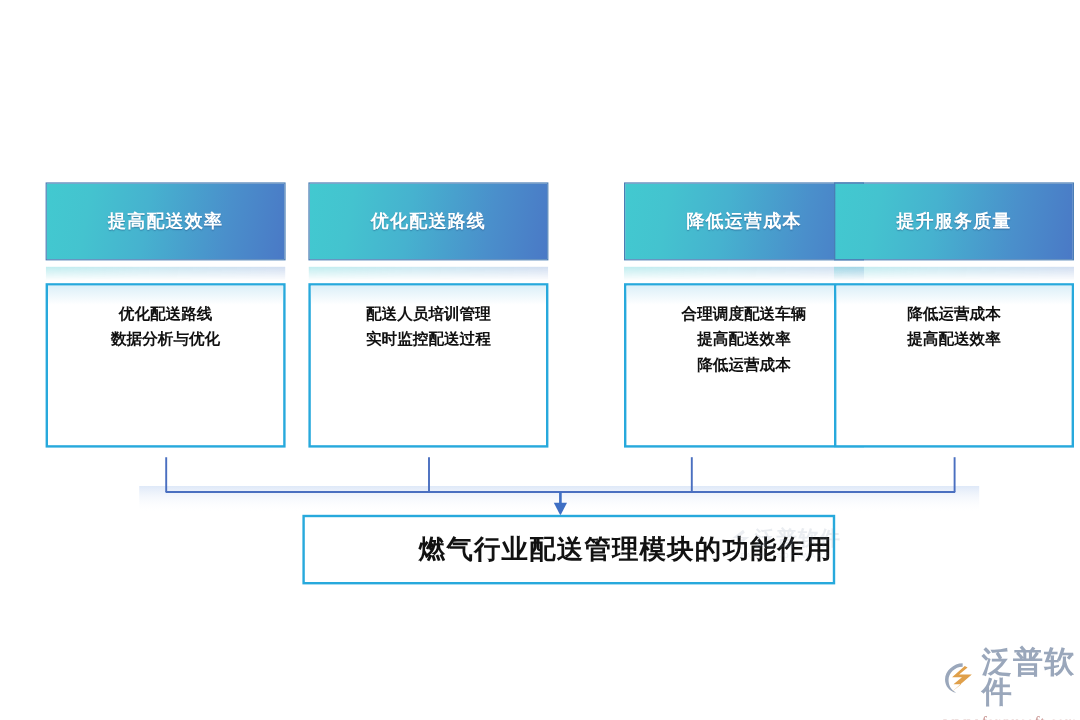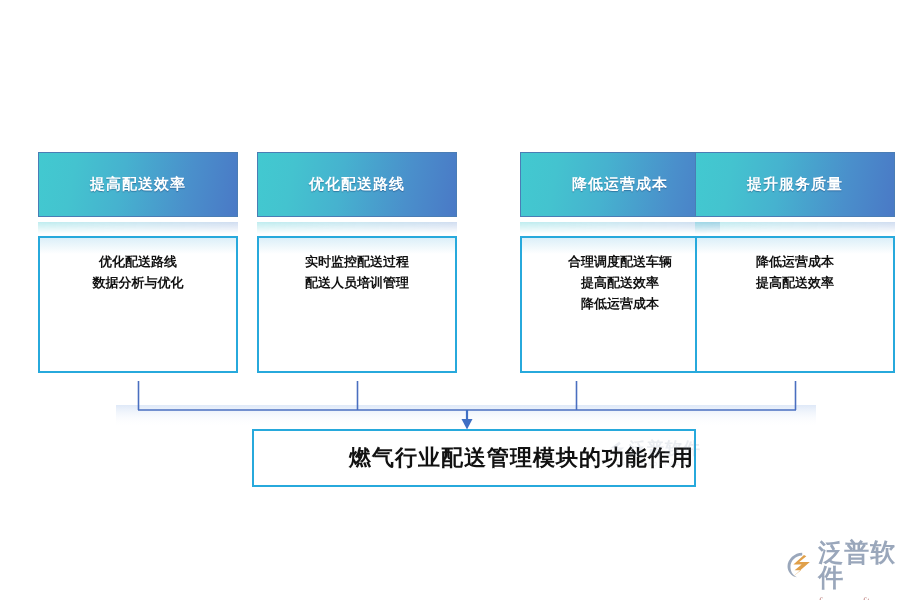--- a/index.html
+++ b/index.html
@@ -224,22 +224,22 @@
       <div class="card-body-line">数据分析与优化</div>
     </div>
   </div>
 
   <div class="card" style="left:241px; top:152px;">
     <div class="card-header">
       <span class="card-header-title">优化配送路线</span>
     </div>
     <div class="card-gloss"></div>
     <div class="card-body">
+      <div class="card-body-line">配送人员培训管理</div>
       <div class="card-body-line">实时监控配送过程</div>
-      <div class="card-body-line">配送人员培训管理</div>
     </div>
   </div>
 
   <div class="card" style="left:460px; top:152px;margin-left:44px;">
     <div class="card-header">
       <span class="card-header-title">降低运营成本</span>
     </div>
     <div class="card-gloss"></div>
     <div class="card-body">
       <div class="card-body-line">合理调度配送车辆</div>

